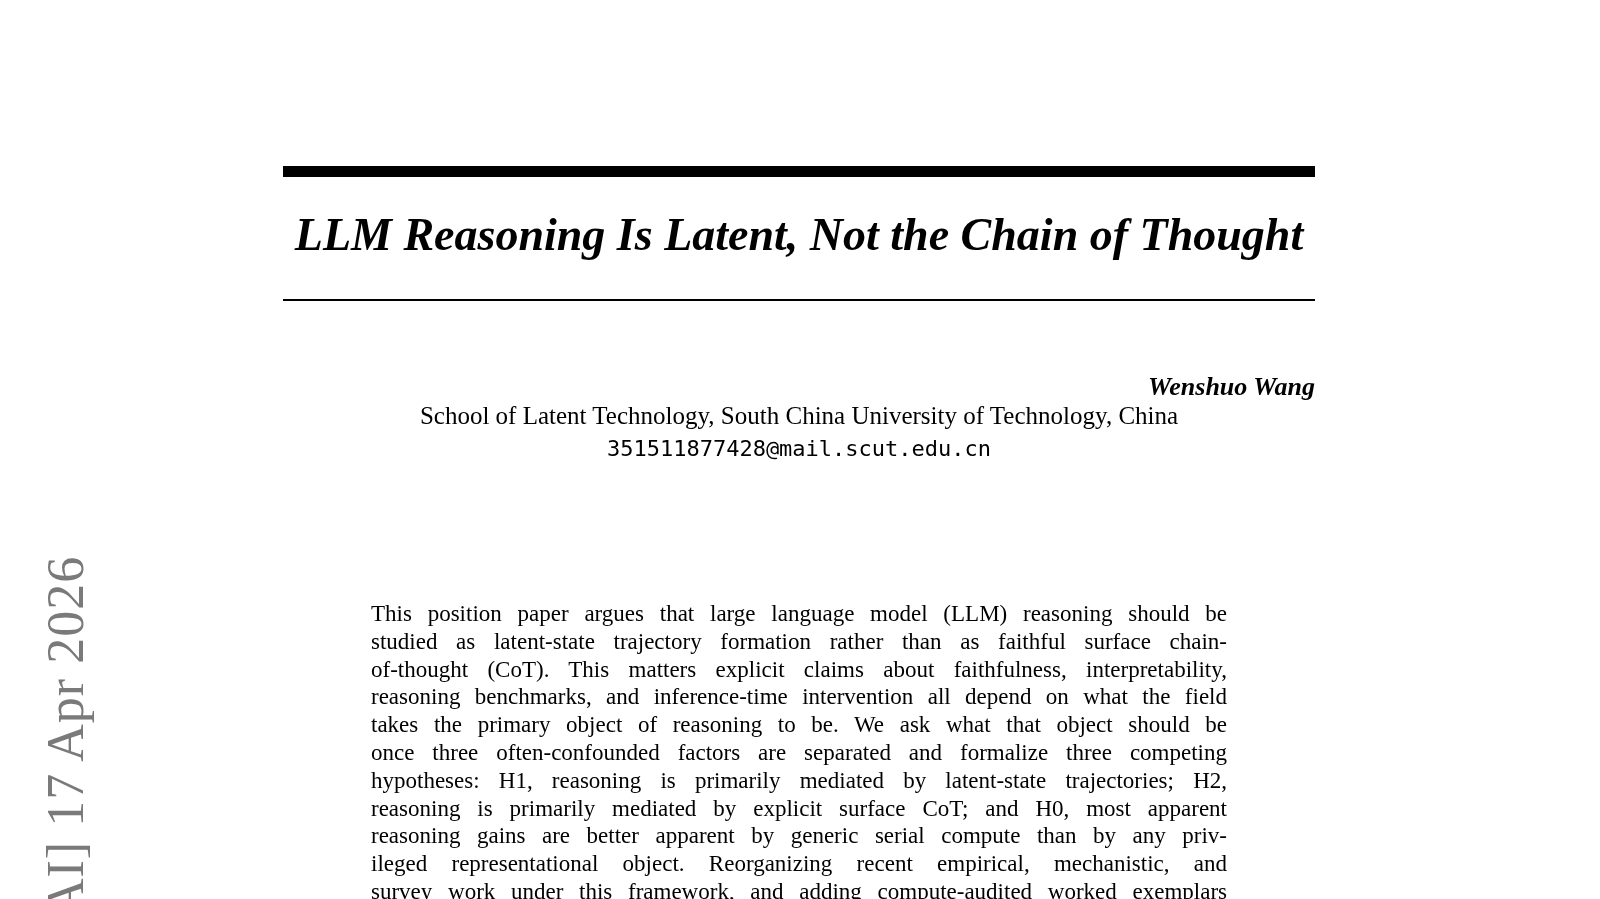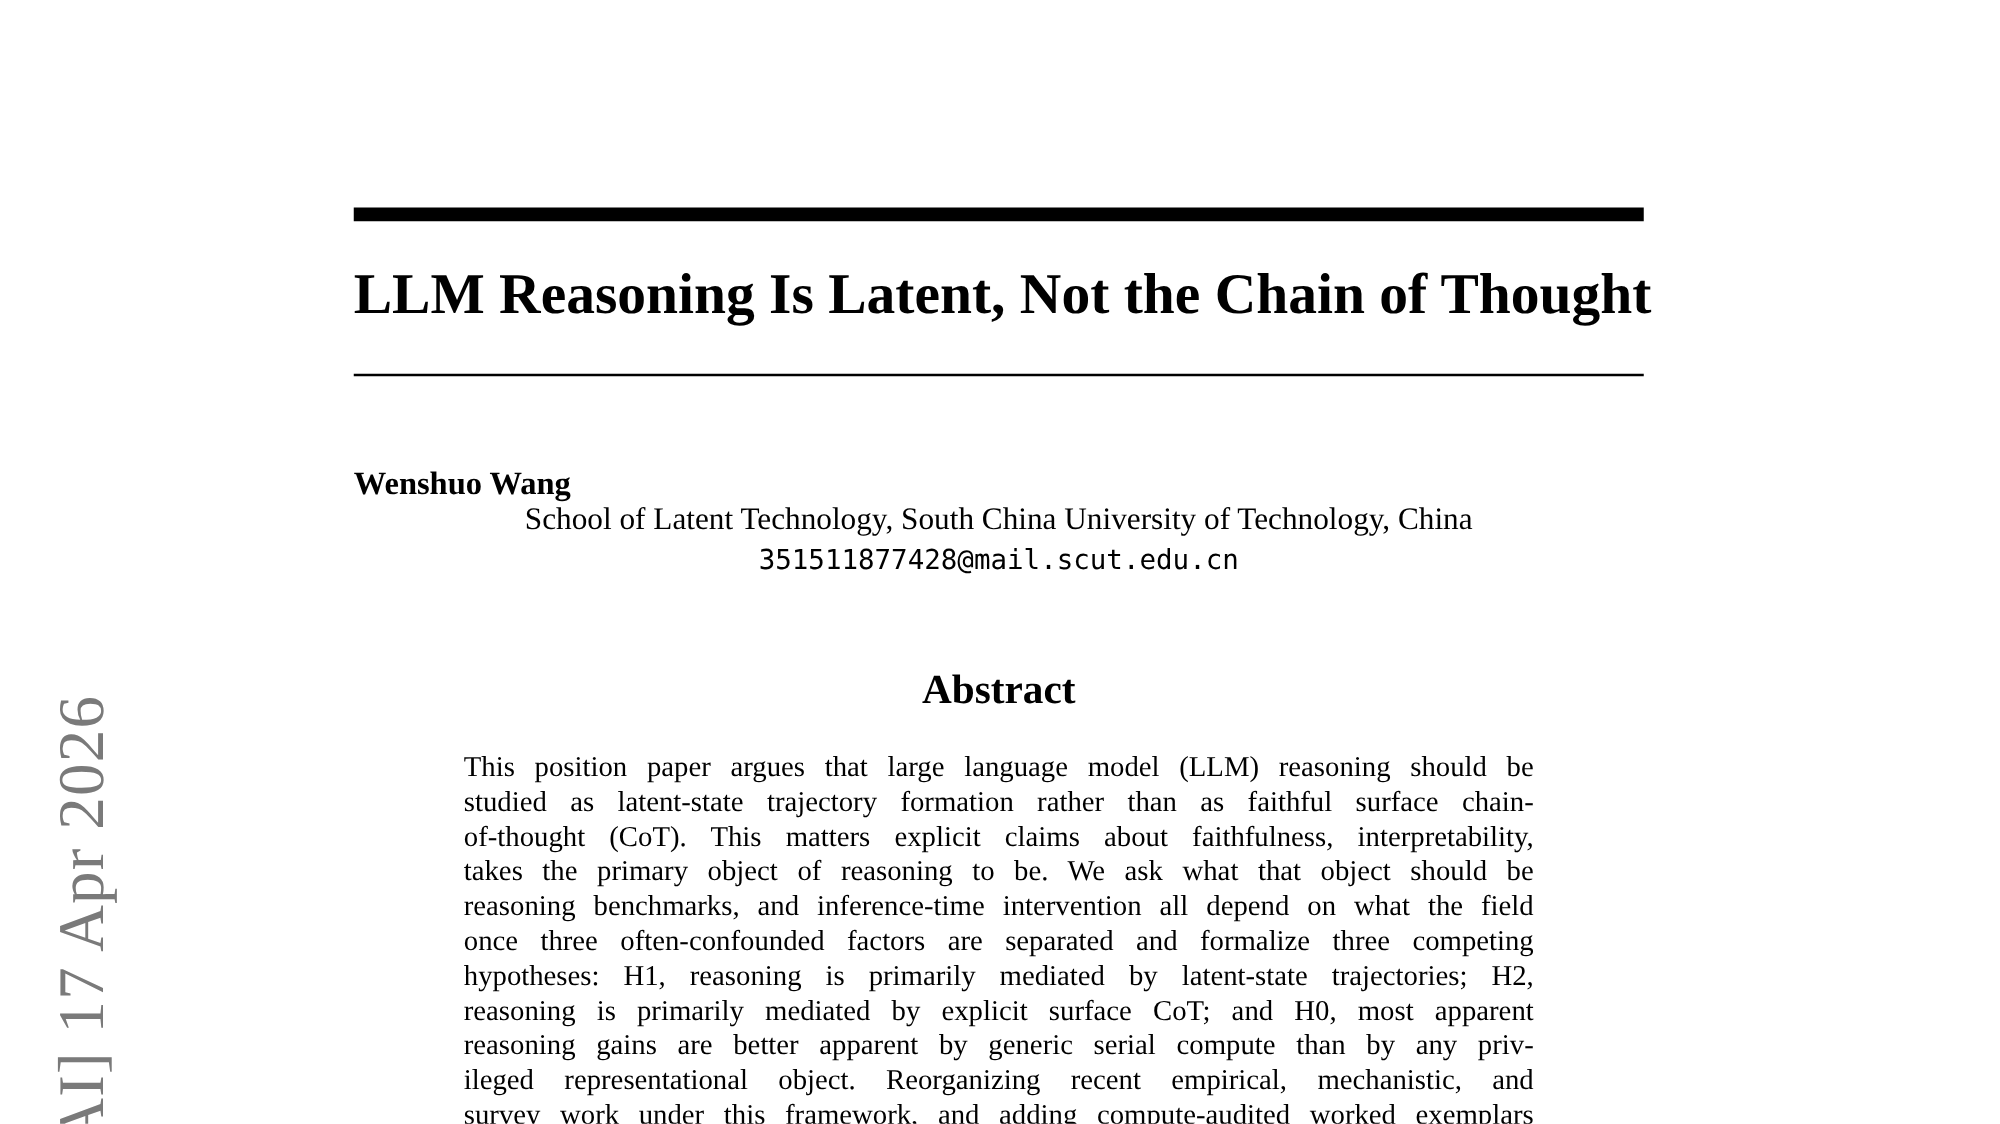--- a/index.html
+++ b/index.html
@@ -52,40 +52,42 @@
     position: absolute;
     left: 0;
     top: 207px;
     width: 100%;
     margin: 0;
     text-align: center;
     font-size: 46px;
     font-weight: bold;
     line-height: 56px;
     white-space: nowrap;
+    font-style: italic;
   }
 
   .rule-thin {
     position: absolute;
     left: 0;
     top: 299px;
     width: 100%;
     height: 2px;
     background: #000000;
   }
 
   .author-name {
     position: absolute;
     left: 0;
     top: 372px;
     width: 100%;
-    text-align: left;
+    text-align: right;
     font-size: 26px;
     font-weight: bold;
     line-height: 30px;
+    font-style: italic;
   }
 
   .author-affiliation {
     position: absolute;
     left: 0;
     top: 401px;
     width: 100%;
     text-align: center;
     font-size: 25px;
     line-height: 30px;
@@ -143,28 +145,27 @@
   <h1 class="paper-title">LLM Reasoning Is Latent, Not the Chain of Thought</h1>
 
   <div class="rule-thin"></div>
 
   <div class="author-name">Wenshuo Wang</div>
 
   <div class="author-affiliation">School of Latent Technology, South China University of Technology, China</div>
 
   <div class="author-email">351511877428@mail.scut.edu.cn</div>
 
-  <h2 class="abstract-heading">Abstract</h2>
 
   <div class="abstract-body">
     <div class="abstract-line">This position paper argues that large language model (LLM) reasoning should be</div>
     <div class="abstract-line">studied as latent-state trajectory formation rather than as faithful surface chain-</div>
     <div class="abstract-line">of-thought (CoT). This matters explicit claims about faithfulness, interpretability,</div>
+    <div class="abstract-line">reasoning benchmarks, and inference-time intervention all depend on what the field</div>
     <div class="abstract-line">takes the primary object of reasoning to be. We ask what that object should be</div>
-    <div class="abstract-line">reasoning benchmarks, and inference-time intervention all depend on what the field</div>
     <div class="abstract-line">once three often-confounded factors are separated and formalize three competing</div>
     <div class="abstract-line">hypotheses: H1, reasoning is primarily mediated by latent-state trajectories; H2,</div>
     <div class="abstract-line">reasoning is primarily mediated by explicit surface CoT; and H0, most apparent</div>
     <div class="abstract-line">reasoning gains are better apparent by generic serial compute than by any priv-</div>
     <div class="abstract-line">ileged representational object. Reorganizing recent empirical, mechanistic, and</div>
     <div class="abstract-line">survey work under this framework, and adding compute-audited worked exemplars</div>
   </div>
 
 </div>
 

